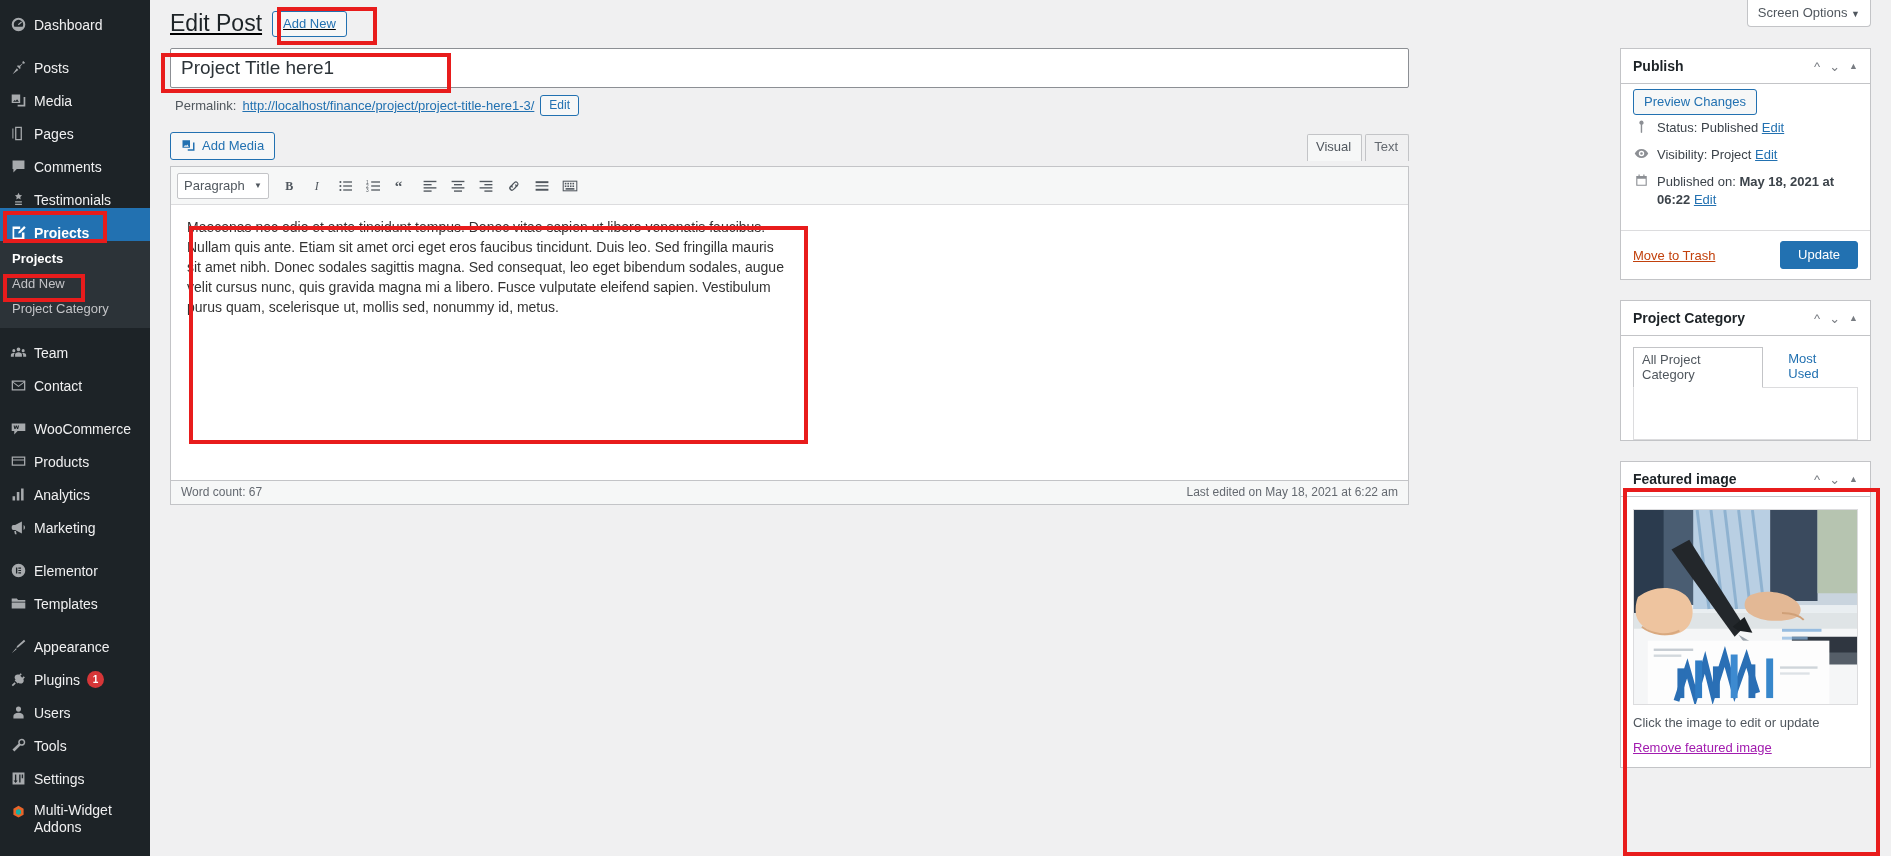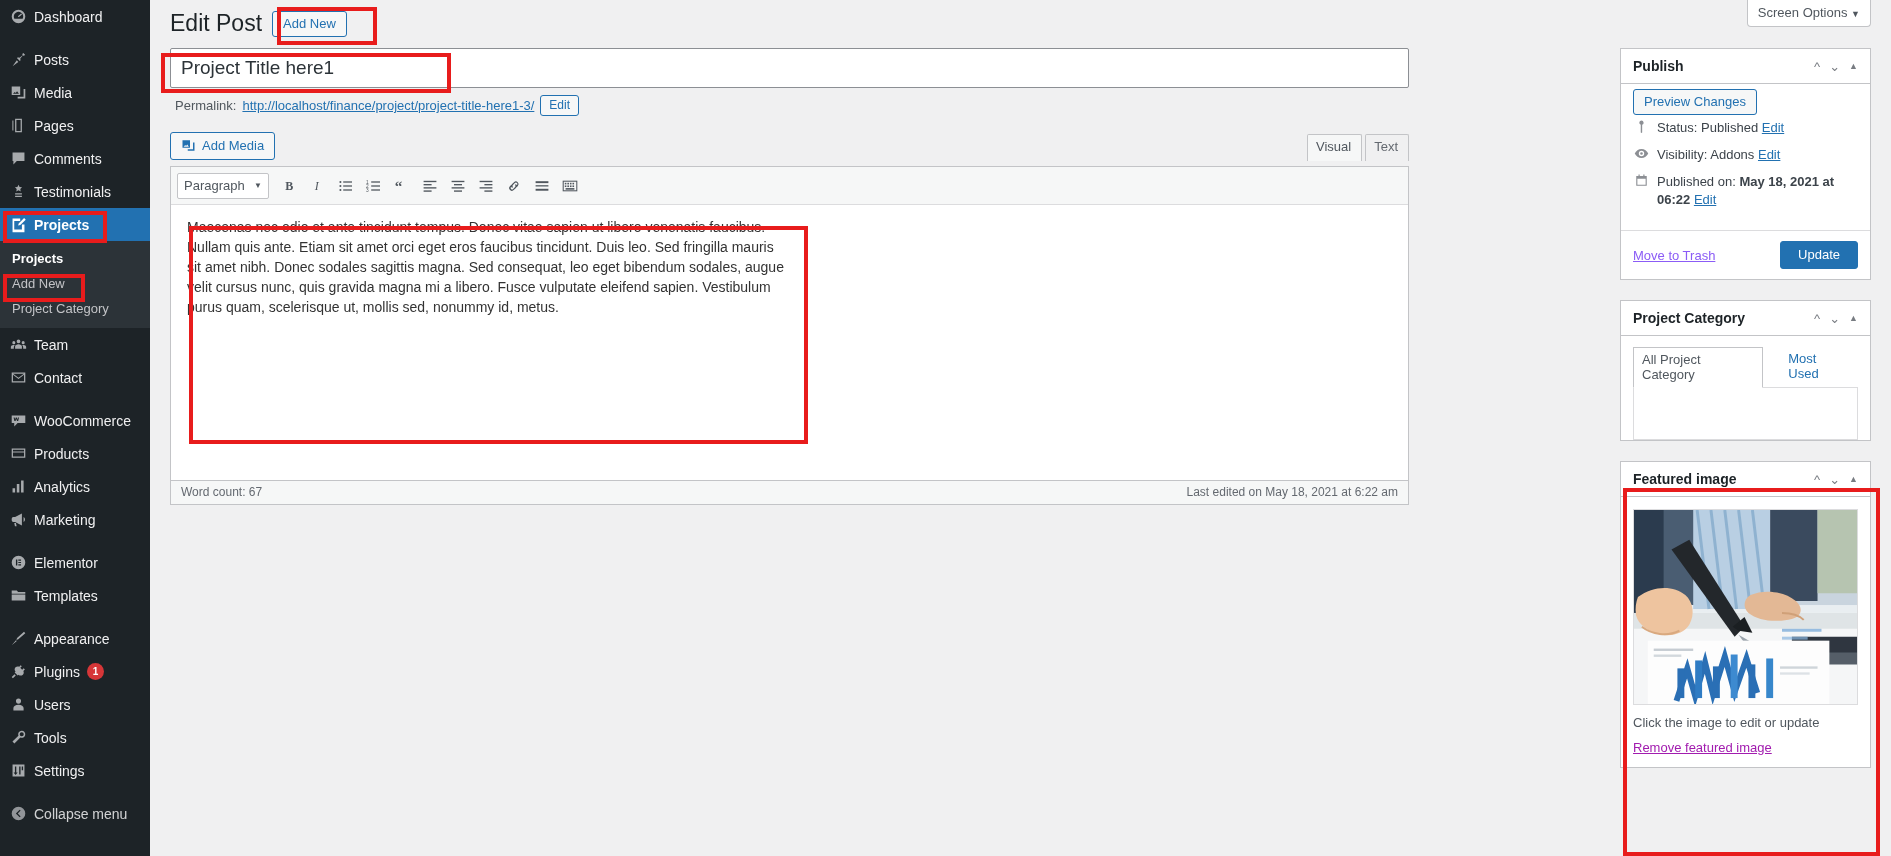--- a/index.html
+++ b/index.html
@@ -14,21 +14,21 @@
   
   #adminmenu {
     position: absolute; left: 0; top: 0;
     width: 150px; height: 856px;
     background: #1d2327;
     color: #f0f0f1;
     font-size: 14px;
     overflow: hidden;
   }
   .menu-item {
-    display: flex; align-items: center;
+    display: flex; align-items: flex-end;
     height: 33px;
     padding-left: 10px;
     color: #f0f0f1;
     cursor: pointer;
     position: relative;
   }
   .menu-item .mi-icon {
     width: 24px; min-width: 24px;
     display: flex; align-items: center; justify-content: flex-start;
     color: #a7aaad;
@@ -90,21 +90,21 @@
     border: 1px solid #c3c4c7;
     border-top: none;
     border-radius: 0 0 4px 4px;
     color: #50575e;
     font-size: 13px;
     padding: 5px 10px 6px 10px;
     cursor: pointer;
   }
   .page-head {
     position: absolute; left: 20px; top: 9px;
-    display: flex; align-items: center; gap: 10px;
+    display: flex; align-items: center; gap: 10px; text-decoration: underline;
   }
   .page-title {
     font-size: 23px; font-weight: 400; color: #1d2327;
     line-height: 1.3;
   }
   .page-title-action {
     font-size: 13px;
     color: #2271b1;
     background: #f6f7f7;
     border: 1px solid #2271b1;
@@ -278,21 +278,21 @@
   }
   .misc-pub .mico { color: #8c8f94; width: 17px; min-width: 17px; display: flex; justify-content: center; }
   .misc-pub .mico svg { width: 15px; height: 15px; fill: #8c8f94; }
   .link-edit { color: #2271b1; text-decoration: underline; cursor: pointer; }
   .misc-pub b { font-weight: 700; }
   .submitbox-major {
     display: flex; align-items: center; justify-content: space-between;
     padding: 10px 12px;
     background: #fff;
   }
-  .submitdelete { color: #8b5cf6; text-decoration: underline; font-size: 13px; cursor: pointer; }
+  .submitdelete { color: #c2410c; text-decoration: underline; font-size: 13px; cursor: pointer; }
   .button-primary {
     background: #2271b1;
     border: 1px solid #2271b1;
     color: #fff;
     font-size: 13px;
     padding: 5px 17px 6px 17px;
     border-radius: 3px;
     cursor: pointer;
   }
 
@@ -540,20 +540,29 @@
     <span class="mi-icon">
       <svg class="ico" viewBox="0 0 20 20">
           <path d="M3 3h14v14H3V3zm2.8 2.2v7.2H4.2l2.4 2.8 2.4-2.8H7.4V5.2H5.8zm5 0v9.6h1.6V5.2h-1.6zm3 0v4.4h1.6V5.2h-1.6z"></path>
         </svg>
     </span>
     <span class="mi-label">Settings</span>
   </div>
 
   <div class="menu-sep"></div>
 
+  <div class="menu-item two-line">
+    <span class="mi-icon">
+      <svg class="ico" viewBox="0 0 20 20">
+          <path d="M10 2l6 3.5v7L10 16l-6-3.5v-7L10 2z" fill="#e8652a"></path>
+          <path d="M10 5.8l3 1.8v3.6l-3 1.8-3-1.8V7.6l3-1.8z" fill="#13b0a5"></path>
+        </svg>
+    </span>
+    <span class="mi-label">Multi-Widget Addons</span>
+  </div>
 
   <div class="menu-item" style="opacity:.85">
     <span class="mi-icon">
       <svg class="ico" viewBox="0 0 20 20">
           <path d="M10 2a8 8 0 100 16 8 8 0 000-16zm2.5 4.6L9.1 10l3.4 3.4-1.1 1.1L6.9 10l4.5-4.5 1.1 1.1z"></path>
         </svg>
     </span>
     <span class="mi-label">Collapse menu</span>
   </div>
 </div>
@@ -738,21 +747,21 @@
           </div>
 
           <div class="misc-pub">
             <span class="mico">
               <svg viewBox="0 0 20 20">
                   <path d="M10 4c-4 0-7.3 2.6-9 6 1.7 3.4 5 6 9 6s7.3-2.6 9-6c-1.7-3.4-5-6-9-6zm0 2.4a3.6 3.6 0 110 7.2 3.6 3.6 0 010-7.2zm0 1.8a1.8 1.8 0 100 3.6 1.8 1.8 0 000-3.6z"></path>
                 </svg>
             </span>
             <span>
               <span>Visibility:</span>
-              <span>Addons</span>
+              <span>Project</span>
               <span class="link-edit">Edit</span>
             </span>
           </div>
 
           <div class="misc-pub">
             <span class="mico">
               <svg viewBox="0 0 20 20">
                   <path d="M3 4h14v13H3V4zm1.5 3.5v8h11v-8h-11zM6 2h1.6v2.5H6V2zm6.4 0H14v2.5h-1.6V2z"></path>
                 </svg>
             </span>

